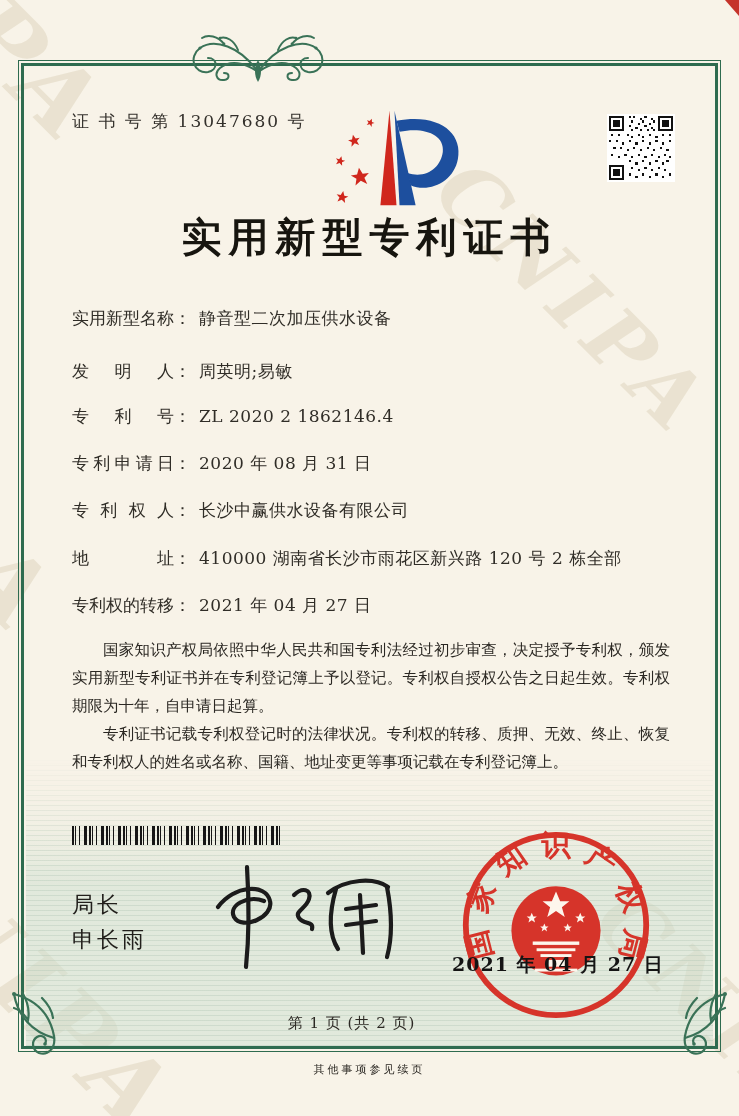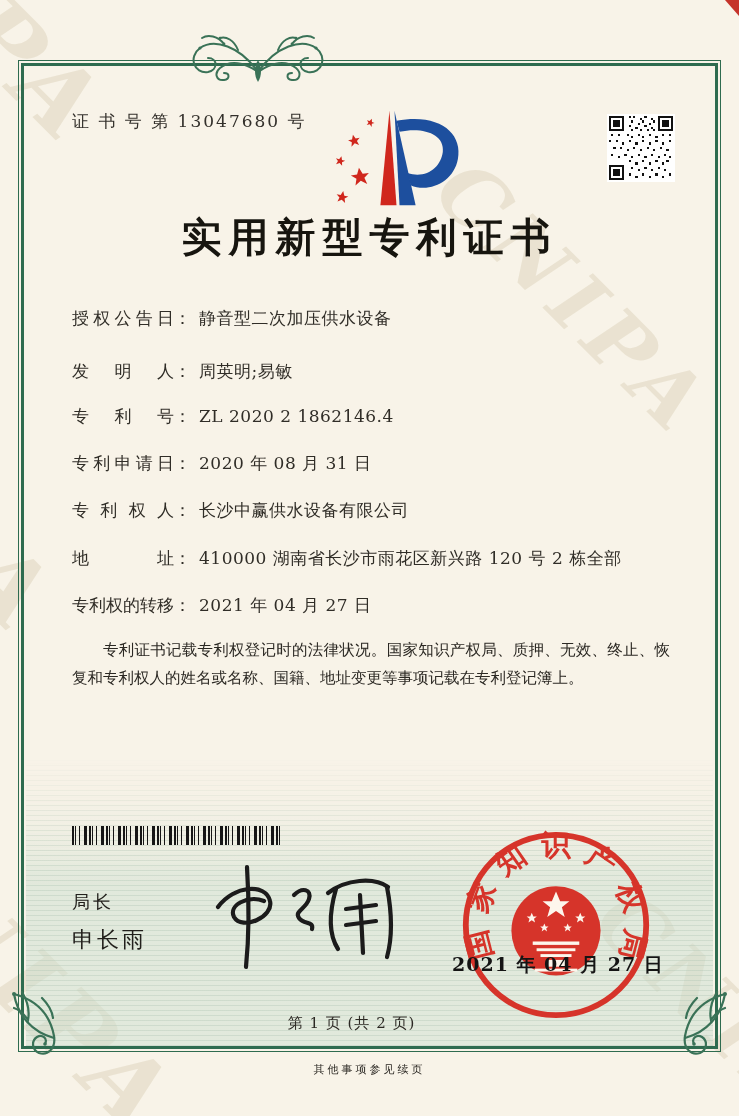--- a/index.html
+++ b/index.html
@@ -48,21 +48,21 @@
     text-align:justify;color:#2b2823;}
   .paras p{margin:0;text-indent:2em;}
   
   .barcode{left:72px;top:826px;width:210px;height:19px;z-index:2;
     background:repeating-linear-gradient(90deg,
       #161616 0 2px, transparent 2px 3px,
       #161616 3px 4px, transparent 4px 7px,
       #161616 7px 8px, transparent 8px 12px,
       #161616 12px 15px, transparent 15px 17px);
   }
-  .director-title{left:72px;top:890px;font-size:18px;letter-spacing:3px;z-index:2;
+  .director-title{left:72px;top:890px;font-size:22px;letter-spacing:3px;z-index:2;
     font-family:Liberation Mono, monospace;color:#22201c;text-align:center;}
   .director-name{left:72px;top:925px;font-size:22px;letter-spacing:3px;z-index:2;
     font-family:"DejaVu Sans","Liberation Sans",sans-serif;color:#22201c;}
   .signature{left:190px;top:855px;width:215px;height:120px;z-index:2;}
   .seal{left:459px;top:828px;width:194px;height:194px;z-index:3;}
   .seal-date{left:452px;top:952px;width:210px;text-align:center;z-index:4;
     font-size:19px;font-weight:bold;color:#141414;letter-spacing:1px;white-space:nowrap;}
   
   .page-indicator{left:0;top:1014px;width:703px;text-align:center;font-size:15px;
     color:#2b2823;z-index:2;letter-spacing:1px;}
@@ -157,21 +157,21 @@
     <path fill-rule="evenodd" d="M0,0h7v7h-7z M1,1h5v5h-5z M2,2h3v3h-3z"></path>
     <path fill-rule="evenodd" d="M22,0h7v7h-7z M23,1h5v5h-5z M24,2h3v3h-3z"></path>
     <path fill-rule="evenodd" d="M0,22h7v7h-7z M1,23h5v5h-5z M2,24h3v3h-3z"></path>
     <path d="M9,0h1v1h-1z M11,0h1v1h-1z M14,1h1v1h-1z M16,0h1v1h-1z M19,1h1v1h-1z M10,2h1v1h-1z M13,3h1v1h-1z M15,2h1v1h-1z M18,3h1v1h-1z M20,2h1v1h-1z M9,4h1v1h-1z M12,5h1v1h-1z M16,4h1v1h-1z M19,5h1v1h-1z M10,6h1v1h-1z M14,6h1v1h-1z M17,6h1v1h-1z M20,6h1v1h-1z M1,8h1v1h-1z M4,8h1v1h-1z M8,8h1v1h-1z M10,9h1v1h-1z M13,8h1v1h-1z M15,9h1v1h-1z M18,8h1v1h-1z M21,9h1v1h-1z M24,8h1v1h-1z M27,8h1v1h-1z M0,11h1v1h-1z M3,11h1v1h-1z M6,12h1v1h-1z M9,11h1v1h-1z M12,12h1v1h-1z M15,11h1v1h-1z M18,12h1v1h-1z M21,11h1v1h-1z M24,12h1v1h-1z M27,11h1v1h-1z M2,14h1v1h-1z M5,14h1v1h-1z M8,15h1v1h-1z M11,14h1v1h-1z M14,15h1v1h-1z M17,14h1v1h-1z M20,15h1v1h-1z M23,14h1v1h-1z M26,15h1v1h-1z M1,17h1v1h-1z M4,18h1v1h-1z M7,17h1v1h-1z M10,18h1v1h-1z M13,17h1v1h-1z M16,18h1v1h-1z M19,17h1v1h-1z M22,18h1v1h-1z M25,17h1v1h-1z M27,18h1v1h-1z M9,20h1v1h-1z M12,21h1v1h-1z M15,20h1v1h-1z M18,21h1v1h-1z M21,20h1v1h-1z M24,21h1v1h-1z M26,20h1v1h-1z M10,23h1v1h-1z M13,24h1v1h-1z M16,23h1v1h-1z M19,24h1v1h-1z M22,23h1v1h-1z M25,24h1v1h-1z M9,26h1v1h-1z M12,27h1v1h-1z M15,26h1v1h-1z M18,27h1v1h-1z M21,26h1v1h-1z M24,27h1v1h-1z M27,26h1v1h-1z"></path>
   </g>
 </svg>
 
 <div class="abs title">实用新型专利证书</div>
 
 <div class="row" style="top:307px">
-  <span class="flabel">授权公告日</span><span class="fcolon">：</span><span class="fvalue">静音型二次加压供水设备</span>
+  <span class="flabel">实用新型名称</span><span class="fcolon">：</span><span class="fvalue">静音型二次加压供水设备</span>
 </div>
 <div class="row" style="top:360px">
   <span class="flabel">发明人</span><span class="fcolon">：</span><span class="fvalue">周英明;易敏</span>
 </div>
 <div class="row" style="top:405px">
   <span class="flabel">专利号</span><span class="fcolon">：</span><span class="fvalue">ZL 2020 2 1862146.4</span>
 </div>
 <div class="row" style="top:452px">
   <span class="flabel">专利申请日</span><span class="fcolon">：</span><span class="fvalue">2020 年 08 月 31 日</span>
 </div>
@@ -179,21 +179,22 @@
   <span class="flabel">专利权人</span><span class="fcolon">：</span><span class="fvalue">长沙中赢供水设备有限公司</span>
 </div>
 <div class="row" style="top:547px">
   <span class="flabel">地址</span><span class="fcolon">：</span><span class="fvalue">410000 湖南省长沙市雨花区新兴路 120 号 2 栋全部</span>
 </div>
 <div class="row" style="top:594px">
   <span class="flabel">专利权的转移</span><span class="fcolon">：</span><span class="fvalue">2021 年 04 月 27 日</span>
 </div>
 
 <div class="abs paras">
-  <p>专利证书记载专利权登记时的法律状况。国家知识产权局、质押、无效、终止、恢复和专利权人的姓名或名称、国籍、地址变更等事项记载在专利登记簿上。</p>
+  <p>国家知识产权局依照中华人民共和国专利法经过初步审查，决定授予专利权，颁发实用新型专利证书并在专利登记簿上予以登记。专利权自授权公告之日起生效。专利权期限为十年，自申请日起算。</p>
+  <p>专利证书记载专利权登记时的法律状况。专利权的转移、质押、无效、终止、恢复和专利权人的姓名或名称、国籍、地址变更等事项记载在专利登记簿上。</p>
 </div>
 
 <div class="abs barcode"></div>
 
 <div class="abs director-title">局长</div>
 <div class="abs director-name">申长雨</div>
 
 <svg class="abs signature" viewBox="0 0 215 120">
   <g fill="none" stroke="#1b1b1b" stroke-width="4.2" stroke-linecap="round" stroke-linejoin="round">
     <path d="M28,52 C44,30 76,28 80,46 C84,62 52,76 44,62 C38,50 58,40 74,46"></path>

